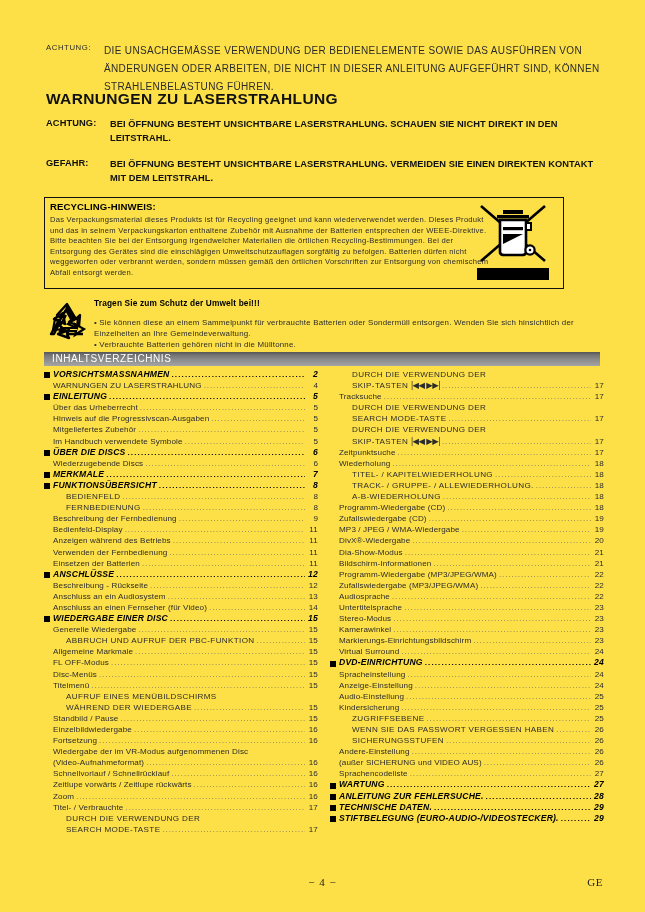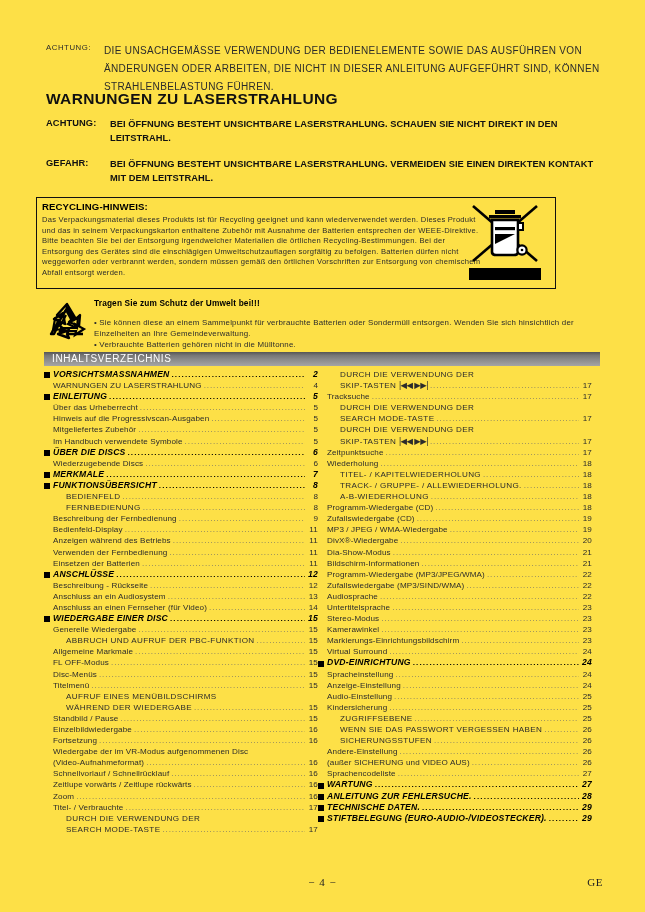--- a/index.html
+++ b/index.html
@@ -78,21 +78,21 @@
     font-weight: bold;
     line-height: 13.5px;
     letter-spacing: .05px;
     color: #111;
     flex: 1;
   }
 
   
   .rec-box {
     position: absolute;
-    left: 36px;
+    left: 44px;
     top: 197px;
     width: 520px;
     height: 92px;
     border: 1px solid #111;
     box-sizing: border-box;
   }
   .rec-title {
     position: absolute;
     left: 5px;
     top: 3px;
@@ -175,20 +175,21 @@
     letter-spacing: .6px;
   }
 
   
   .toc-cols {
     position: absolute;
     left: 44px;
     top: 369px;
     width: 560px;
     display: flex;
+    gap: 12px;
   }
   .toc-col { width: 274px; }
 
   .toc-line {
     display: flex;
     align-items: flex-end;
     font-size: 8.1px;
     line-height: 11.1px;
     letter-spacing: .12px;
     color: #2b2b2b;
@@ -636,21 +637,21 @@
           <span class="t">Bildschirm-Informationen</span>
           <span class="dots">................................................................................</span>
           <span class="pg">21</span>
         </div>
         <div class="toc-line lvl1">
           <span class="t">Programm-Wiedergabe (MP3/JPEG/WMA)</span>
           <span class="dots">................................................................................</span>
           <span class="pg">22</span>
         </div>
         <div class="toc-line lvl1">
-          <span class="t">Zufallswiedergabe (MP3/SIND/WMA)</span>
+          <span class="t">Zufallswiedergabe (MP3/JPEG/WMA)</span>
           <span class="dots">................................................................................</span>
           <span class="pg">22</span>
         </div>
         <div class="toc-line lvl1">
           <span class="t">Audiosprache</span>
           <span class="dots">................................................................................</span>
           <span class="pg">22</span>
         </div>
         <div class="toc-line lvl1">
           <span class="t">Untertitelsprache</span>

